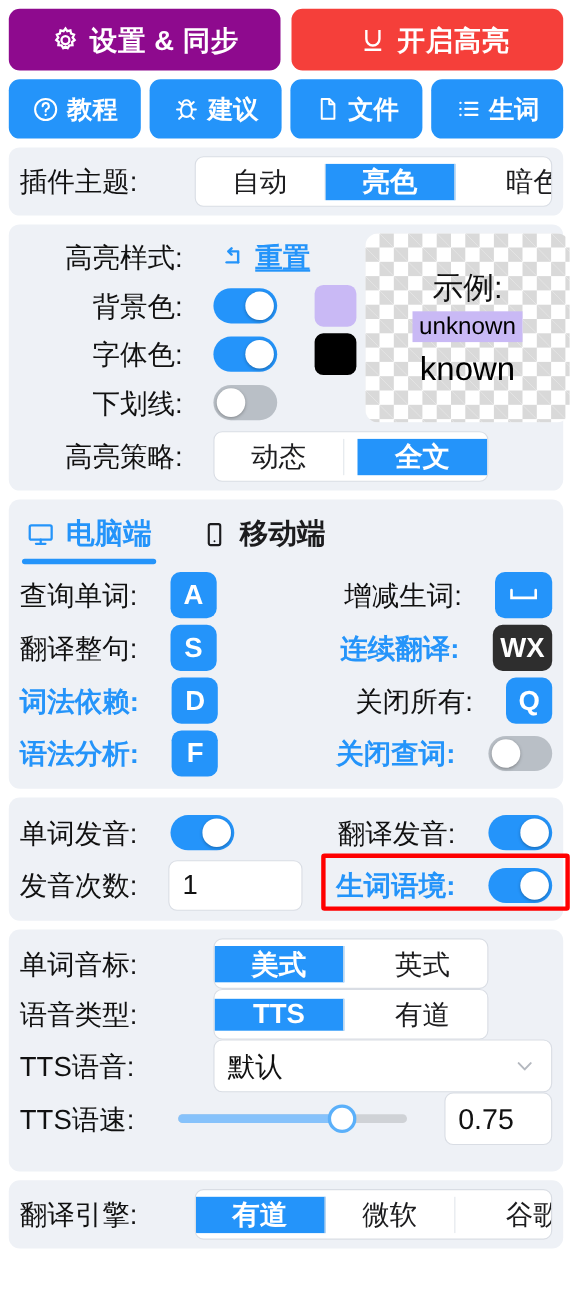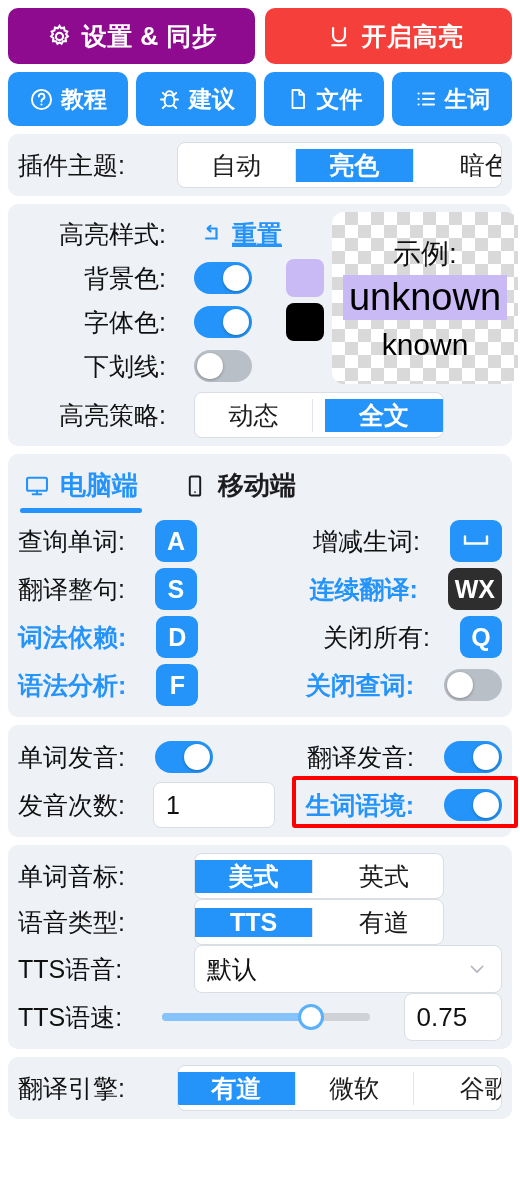--- a/index.html
+++ b/index.html
@@ -73,21 +73,21 @@
     background-color: #fff;
     background-image:
       linear-gradient(45deg, #d9d9d9 25%, transparent 25%, transparent 75%, #d9d9d9 75%),
       linear-gradient(45deg, #d9d9d9 25%, transparent 25%, transparent 75%, #d9d9d9 75%);
     background-size: 26px 26px;
     background-position: 0 0, 13px 13px;
     display: flex; flex-direction: column; align-items: center; justify-content: center;
     gap: 2px; overflow: hidden;
   }
   .pv-title { font-size: 28px; color: #111; }
-  .pv-unknown { font-size: 38px; color: #000; background: #c9b9f5; padding: 1px 6px; }
+  .pv-unknown { font-size: 22px; color: #000; background: #c9b9f5; padding: 1px 6px; }
   .pv-known { font-size: 30px; color: #000; margin-top: 6px; }
 
   .reset-link { display: flex; align-items: center; gap: 8px; margin-left: 14px; cursor: pointer; }
   .reset-text { font-size: 25px; color: #2494fa; font-weight: 700; text-decoration: underline; }
 
   
   .tabs { display: flex; align-items: center; gap: 0; padding: 0 0 0 2px; }
   .tab { display: flex; align-items: center; gap: 10px; padding: 6px 14px 10px 4px; cursor: pointer; position: relative; margin-right: 26px; }
   .tab .tab-lbl { font-size: 26px; font-weight: 700; color: #1c1c1e; }
   .tab.active .tab-lbl { color: #2494fa; }
@@ -374,21 +374,21 @@
         <div class="srow">
           <span class="lbl lbl-blue">生词语境:</span>
           <div class="tg on" style="margin-left:10px">
               <span class="knob"></span>
             </div>
         </div>
       </div>
     </div>
   </div>
 
-  <div class="panel" style="padding-bottom:8px">
+  <div class="panel" style="padding-bottom:24px">
     <div class="srow">
       <span class="lbl lbl-w">单词音标:</span>
       <div class="seg">
         <div class="seg-item active">美式</div>
         <div class="seg-item">英式</div>
       </div>
     </div>
     <div class="srow">
       <span class="lbl lbl-w">语音类型:</span>
       <div class="seg">

